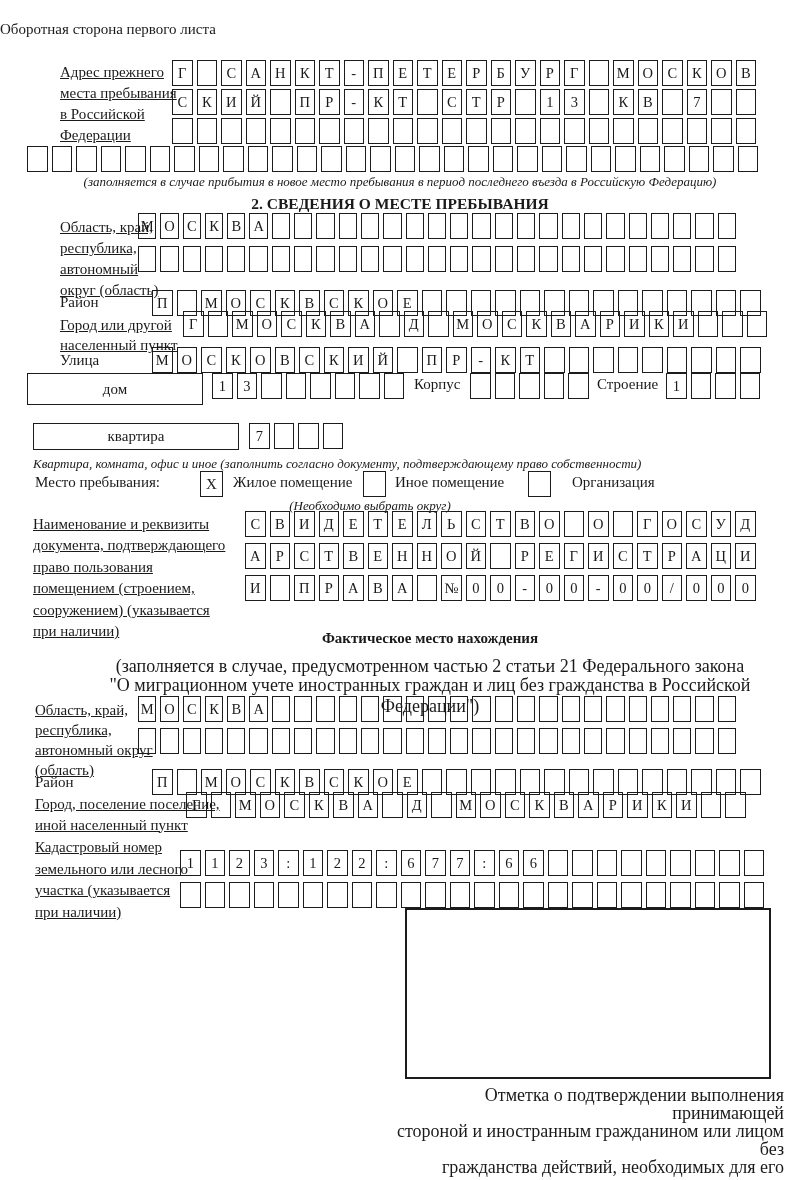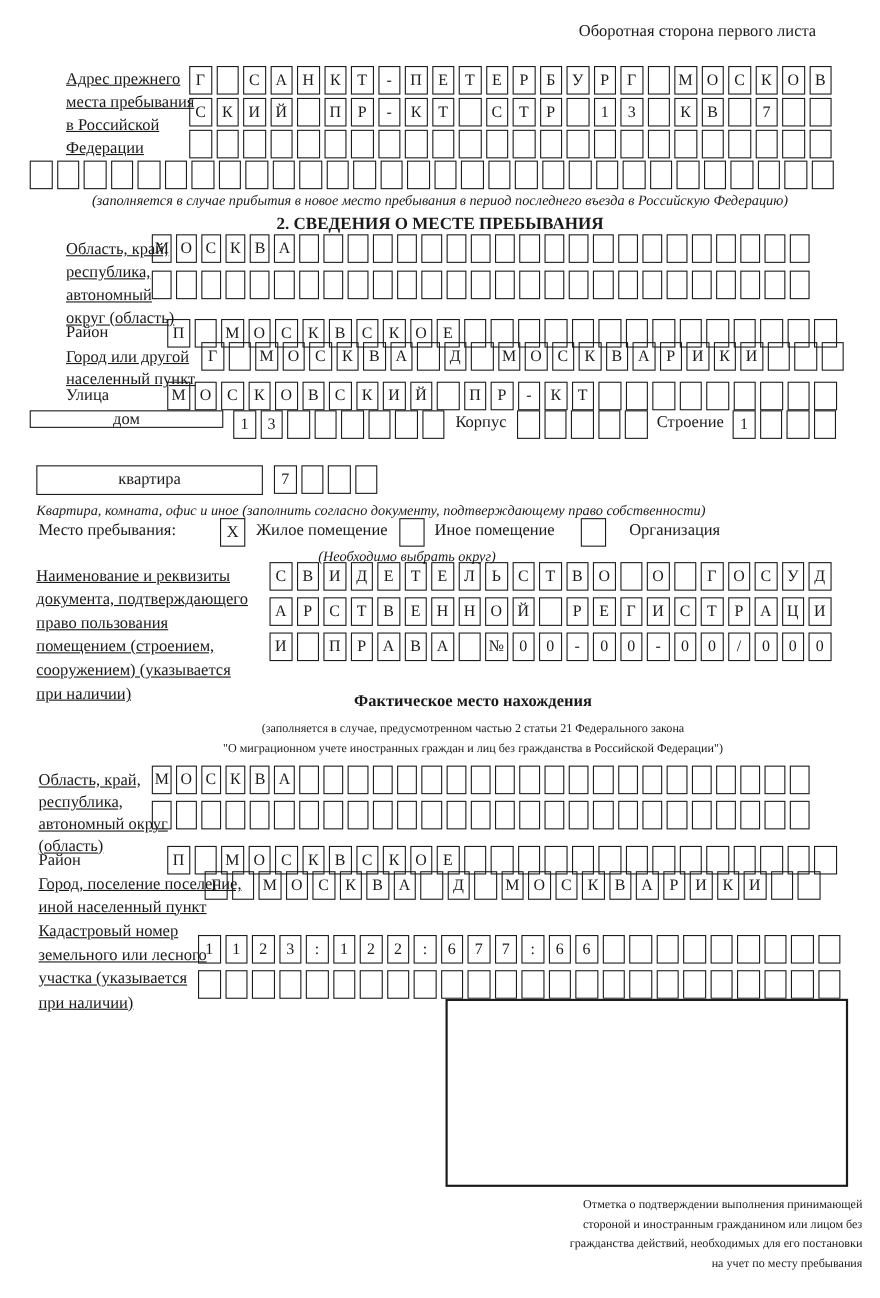--- a/index.html
+++ b/index.html
@@ -7,21 +7,21 @@
   .page {
     position:relative; width:800px; height:1180px; background:#ffffff;
     color:#1a1a1a; font-family:"Liberation Serif","DejaVu Serif",serif;
     font-size:15px; overflow:hidden;
   }
   .abs { position:absolute; }
   .lbl { white-space:pre-line; line-height:21px;text-decoration:underline; }
   .center { left:0; width:100%; text-align:center; }
   .bold { font-weight:bold; }
   .cap { font-size:13px;font-style:italic; }
-  .cap2 { font-size:11px; }
+  .cap2 { font-size:18px; }
   .cellrow { position:absolute; display:flex; gap:4px; }
   .cell {
     flex:none; width:20.5px; height:26px; border:1.5px solid #1c1c1c;
     display:flex; align-items:center; justify-content:center;
     font-size:14.5px; padding-top:1px;
   }
   .dense .cell { width:18.3px; }
   .boxlabel {
     position:absolute; border:1.5px solid #1c1c1c;
     display:flex; align-items:center; justify-content:center; font-size:15px;
@@ -31,21 +31,21 @@
     display:flex; align-items:center; justify-content:center; font-size:15px;
   }
   .stampbox { position:absolute; border:2px solid #1c1c1c; background:#ffffff; }
   .pre { white-space:pre-line; }
 </style>
 </head>
 <body>
 
 <div class="page">
 
-  <div class="abs" style="top:21px;left:0;width:742px;text-align:right">Оборотная сторона первого листа</div>
+  <div class="abs" style="top:21px;left:0;width:742px;">Оборотная сторона первого листа</div>
 
   <div class="abs lbl" style="top:62px;left:60px">Адрес прежнего
 места пребывания
 в Российской
 Федерации</div>
   <div class="cellrow" style="top:60px;left:172px">
       <span class="cell">Г</span>
       <span class="cell"></span>
       <span class="cell">С</span>
       <span class="cell">А</span>
@@ -301,21 +301,21 @@
       <span class="cell"></span>
       <span class="cell"></span>
       <span class="cell"></span>
       <span class="cell"></span>
       <span class="cell"></span>
       <span class="cell"></span>
       <span class="cell"></span>
       <span class="cell"></span>
     </div>
 
-  <div class="boxlabel" style="top:373px;left:27px;width:176px;height:16px">дом</div>
+  <div class="boxlabel" style="top:373px;left:27px;width:176px;height:32px">дом</div>
   <div class="cellrow" style="top:373px;left:212px">
       <span class="cell">1</span>
       <span class="cell">3</span>
       <span class="cell"></span>
       <span class="cell"></span>
       <span class="cell"></span>
       <span class="cell"></span>
       <span class="cell"></span>
       <span class="cell"></span>
     </div>

